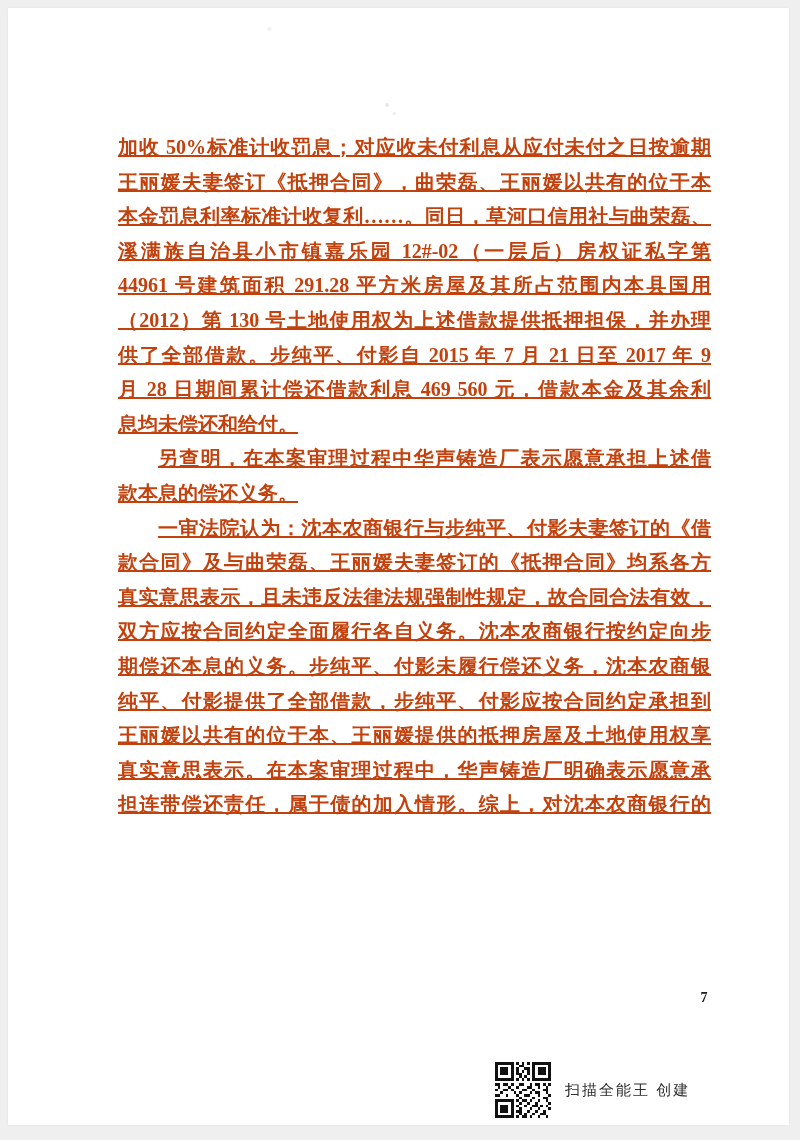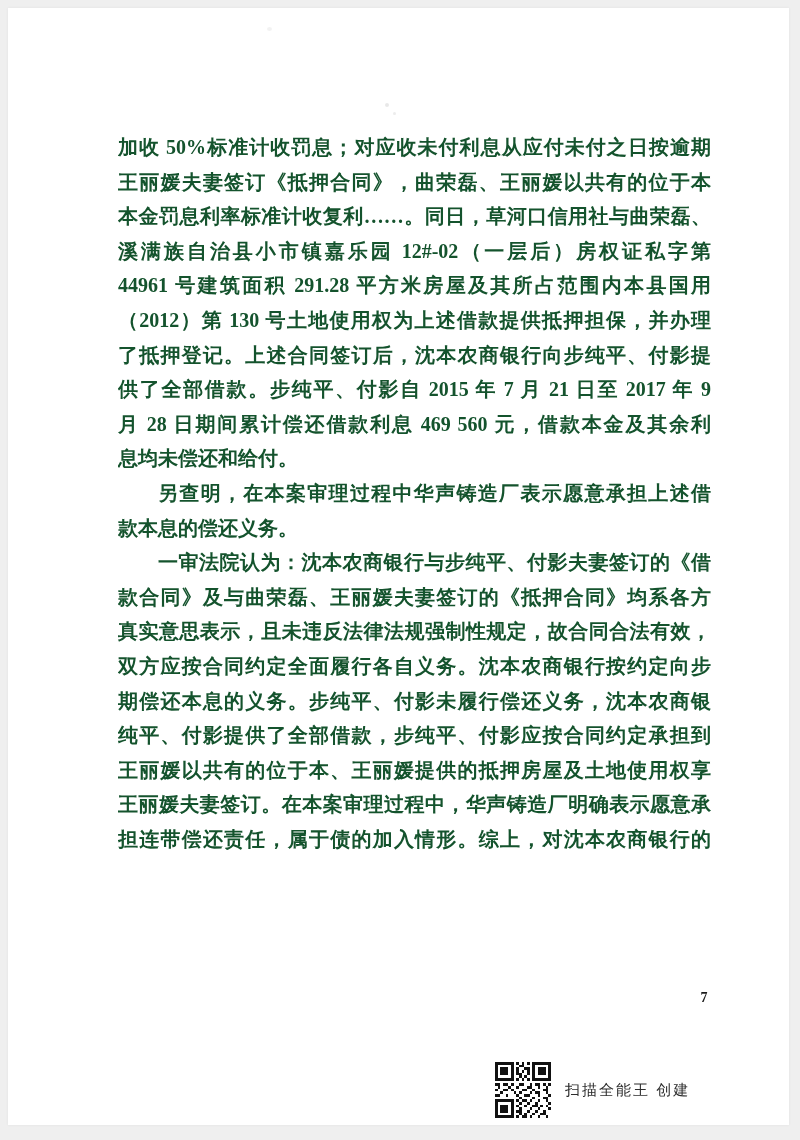--- a/index.html
+++ b/index.html
@@ -16,22 +16,23 @@
     width:781px;height:1117px;
     background:#ffffff;
     box-shadow:0 0 3px rgba(0,0,0,0.06);
   }
   .text-block{
     position:absolute;
     left:110px;top:122px;
     width:593px;
     font-size:20px;
     line-height:34.6px;
-    color:#14532d;
+    color:#c2410c;
     font-weight:600;
+    text-decoration:underline;
   }
   .line{
     text-align:justify;
     text-align-last:justify;
     text-justify:inter-character;
     white-space:normal;
     height:34.6px;
     overflow:hidden;
   }
   .line.short{
@@ -88,34 +89,33 @@
   <div class="speck s2"></div>
   <div class="speck s3"></div>
 
   <div class="text-block">
     <div class="line">加收 50%标准计收罚息；对应收未付利息从应付未付之日按逾期</div>
     <div class="line">王丽媛夫妻签订《抵押合同》，曲荣磊、王丽媛以共有的位于本</div>
     <div class="line">本金罚息利率标准计收复利……。同日，草河口信用社与曲荣磊、</div>
     <div class="line">溪满族自治县小市镇嘉乐园 12#-02（一层后）房权证私字第</div>
     <div class="line">44961 号建筑面积 291.28 平方米房屋及其所占范围内本县国用</div>
     <div class="line">（2012）第 130 号土地使用权为上述借款提供抵押担保，并办理</div>
-    <div class="line">了抵押登记。上述合同签订后，沈本农商银行向步纯平、付影提</div>
     <div class="line">供了全部借款。步纯平、付影自 2015 年 7 月 21 日至 2017 年 9</div>
     <div class="line">月 28 日期间累计偿还借款利息 469 560 元，借款本金及其余利</div>
     <div class="line short">息均未偿还和给付。</div>
     <div class="line indent">另查明，在本案审理过程中华声铸造厂表示愿意承担上述借</div>
     <div class="line short">款本息的偿还义务。</div>
     <div class="line indent">一审法院认为：沈本农商银行与步纯平、付影夫妻签订的《借</div>
     <div class="line">款合同》及与曲荣磊、王丽媛夫妻签订的《抵押合同》均系各方</div>
     <div class="line">真实意思表示，且未违反法律法规强制性规定，故合同合法有效，</div>
     <div class="line">双方应按合同约定全面履行各自义务。沈本农商银行按约定向步</div>
     <div class="line">期偿还本息的义务。步纯平、付影未履行偿还义务，沈本农商银</div>
     <div class="line">纯平、付影提供了全部借款，步纯平、付影应按合同约定承担到</div>
     <div class="line">王丽媛以共有的位于本、王丽媛提供的抵押房屋及土地使用权享</div>
-    <div class="line">王丽媛夫妻签订。在本案审理过程中，华声铸造厂明确表示愿意承</div>
+    <div class="line">真实意思表示。在本案审理过程中，华声铸造厂明确表示愿意承</div>
     <div class="line">担连带偿还责任，属于债的加入情形。综上，对沈本农商银行的</div>
   </div>
 
   <div class="page-number">7</div>
 
   <div class="scan-footer">
     <svg class="qr" viewBox="0 0 21 21" shape-rendering="crispEdges">
       <rect x="0" y="0" width="21" height="21" fill="#ffffff"></rect>
       <g fill="#111111">
 

